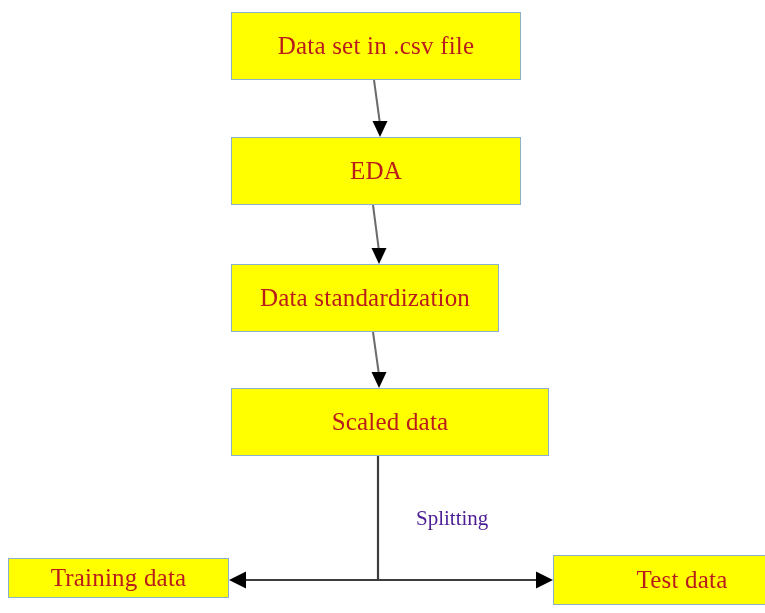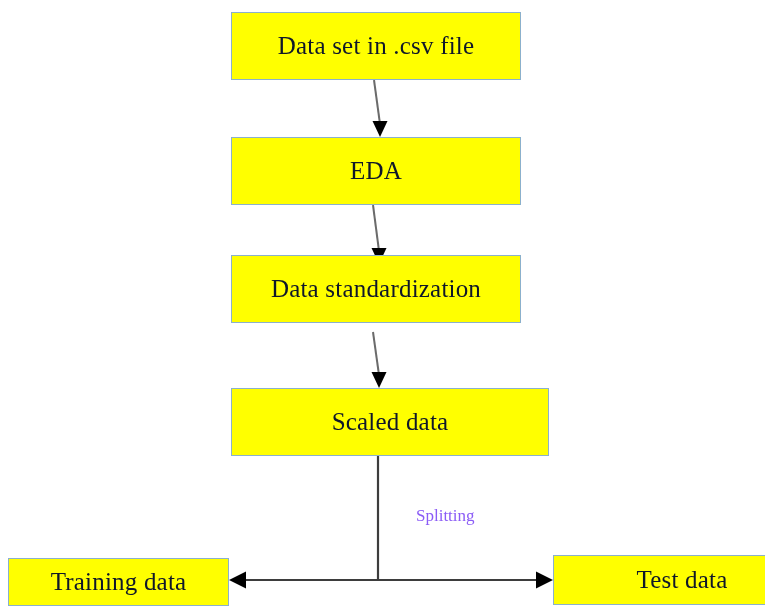--- a/index.html
+++ b/index.html
@@ -17,32 +17,32 @@
     font-family: "Liberation Serif", "DejaVu Serif", serif;
   }
   .node {
     position: absolute;
     background: #ffff00;
     border: 1px solid #8bb0cc;
     box-sizing: border-box;
     display: flex;
     align-items: center;
     justify-content: center;
-    color: #0f172a;
+    color: #b91c1c;
     font-family: "Liberation Serif", "DejaVu Serif", serif;
     font-size: 25px;
     line-height: 1.1;
     letter-spacing: 0.2px;
     white-space: nowrap;
   }
   #node-dataset   { left: 231px; top: 12px;  width: 290px; height: 68px; }
   #node-eda       { left: 231px; top: 137px; width: 290px; height: 68px; text-align: right; }
-  #node-standard  { left: 231px; top: 255px; width: 290px; height: 68px; }
+  #node-standard  { left: 231px; top: 264px; width: 268px; height: 68px; }
   #node-scaled    { left: 231px; top: 388px; width: 318px; height: 68px; }
-  #node-training  { left: 8px;   top: 558px; width: 221px; height: 48px; }
+  #node-training  { left: 8px;   top: 558px; width: 221px; height: 40px; }
   #node-test      { left: 553px; top: 555px; width: 222px; height: 50px; padding-left: 36px; }
 
   #edge-layer {
     position: absolute;
     left: 0;
     top: 0;
     width: 765px;
     height: 613px;
     pointer-events: none;
   }
@@ -54,23 +54,23 @@
   .edge-line-dark {
     stroke: #3d3d3d;
     stroke-width: 2.2;
     fill: none;
   }
   .arrow-head {
     fill: #000000;
   }
   .edge-label {
     position: absolute;
-    color: #8b5cf6;
+    color: #4c1d95;
     font-family: "Liberation Serif", "DejaVu Serif", serif;
-    font-size: 17px;
+    font-size: 21px;
     white-space: nowrap;
   }
   #label-splitting { left: 416px; top: 506px; }
 </style>
 </head>
 <body>
 
 <div id="canvas">
 
   <svg id="edge-layer" viewBox="0 0 765 613" width="765" height="613" xmlns="http://www.w3.org/2000/svg">

